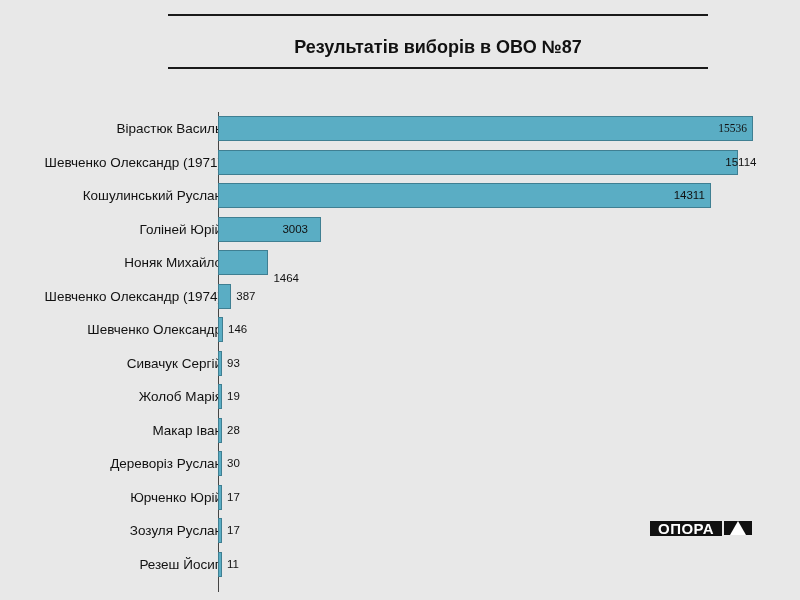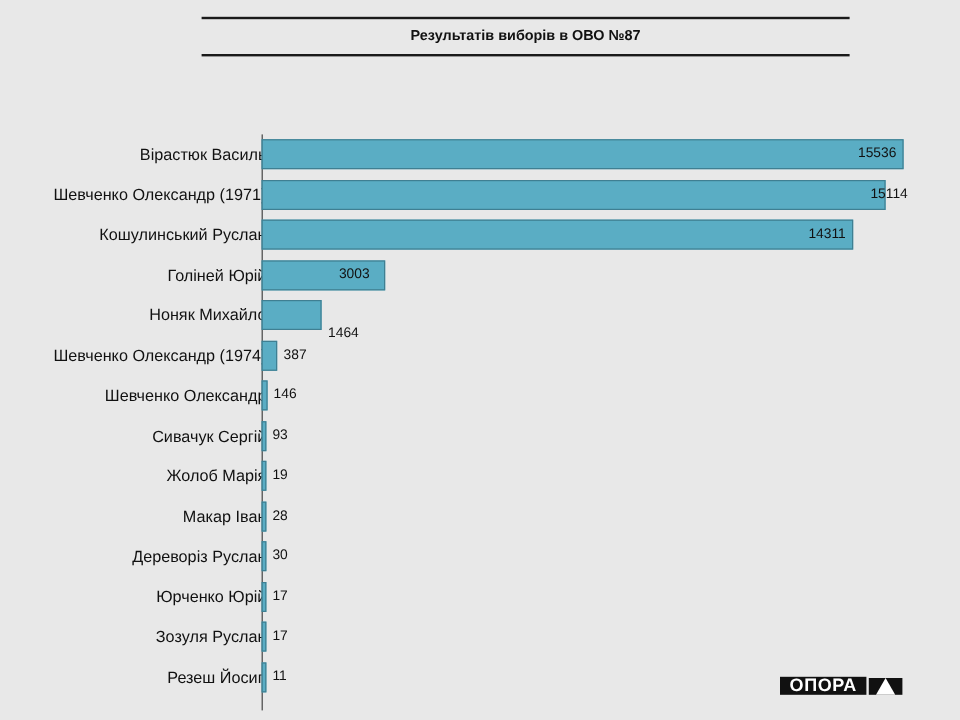--- a/index.html
+++ b/index.html
@@ -26,25 +26,25 @@
     top: 14px;
     width: 540px;
     text-align: center;
   }
   .title-rule {
     border-top: 2px solid #1a1a1a;
     width: 100%;
     height: 0;
   }
   .title-text {
-    font-size: 12px;
+    font-size: 18px;
     font-weight: bold;
     color: #111;
     line-height: 1.32;
-    padding: 6px 0 7px 0;
+    padding: 20px 0 7px 0;
   }
   .title-line {
     display: block;
     white-space: nowrap;
   }
   .title-line2 {
     font-weight: bold;
   }
   
   .plot {
@@ -104,23 +104,23 @@
     left: 218px;
     top: 112px;
     width: 1px;
     height: 480px;
     background: #444;
   }
   
   .logo {
     position: absolute;
     left: 650px;
-    top: 553px;
+    top: 521px;
     display: flex;
-    align-items: flex-end;
+    align-items: flex-start;
     height: 26px;
   }
   .logo-text {
     background: #111;
     color: #fff;
     font-size: 15px;
     font-weight: bold;
     letter-spacing: 0.5px;
     padding: 0 8px;
     display: flex;
@@ -155,21 +155,21 @@
     </div>
     <div class="title-rule"></div>
   </div>
 
   <div class="plot" id="plot">
     <div class="axis-line"></div>
   <div class="row" style="top: 112px;">
         <div class="row-label">Вірастюк Василь</div>
         <div class="bar-wrap">
           <div class="bar" style="width: 535px; background: rgb(90, 173, 196); border-color: rgb(63, 127, 146);"></div>
-          <div class="bar-value value-inside" style="left: 529px; transform: translateX(-100%);">15536</div>
+          <div class="bar-value value-inside" style="left: 529px; transform: translateX(-100%); font-family: Liberation Serif, serif;">15536</div>
         </div>
       </div>
       <div class="row" style="top: 145.5px;">
         <div class="row-label">Шевченко Олександр (1971)</div>
         <div class="bar-wrap">
           <div class="bar" style="width: 520.468px; background: rgb(90, 173, 196); border-color: rgb(63, 127, 146);"></div>
           <div class="bar-value value-inside" style="left: 514.468px; transform: translateX(-100%); margin-left: 24px;">15114</div>
         </div>
       </div>
       <div class="row" style="top: 179px;">

